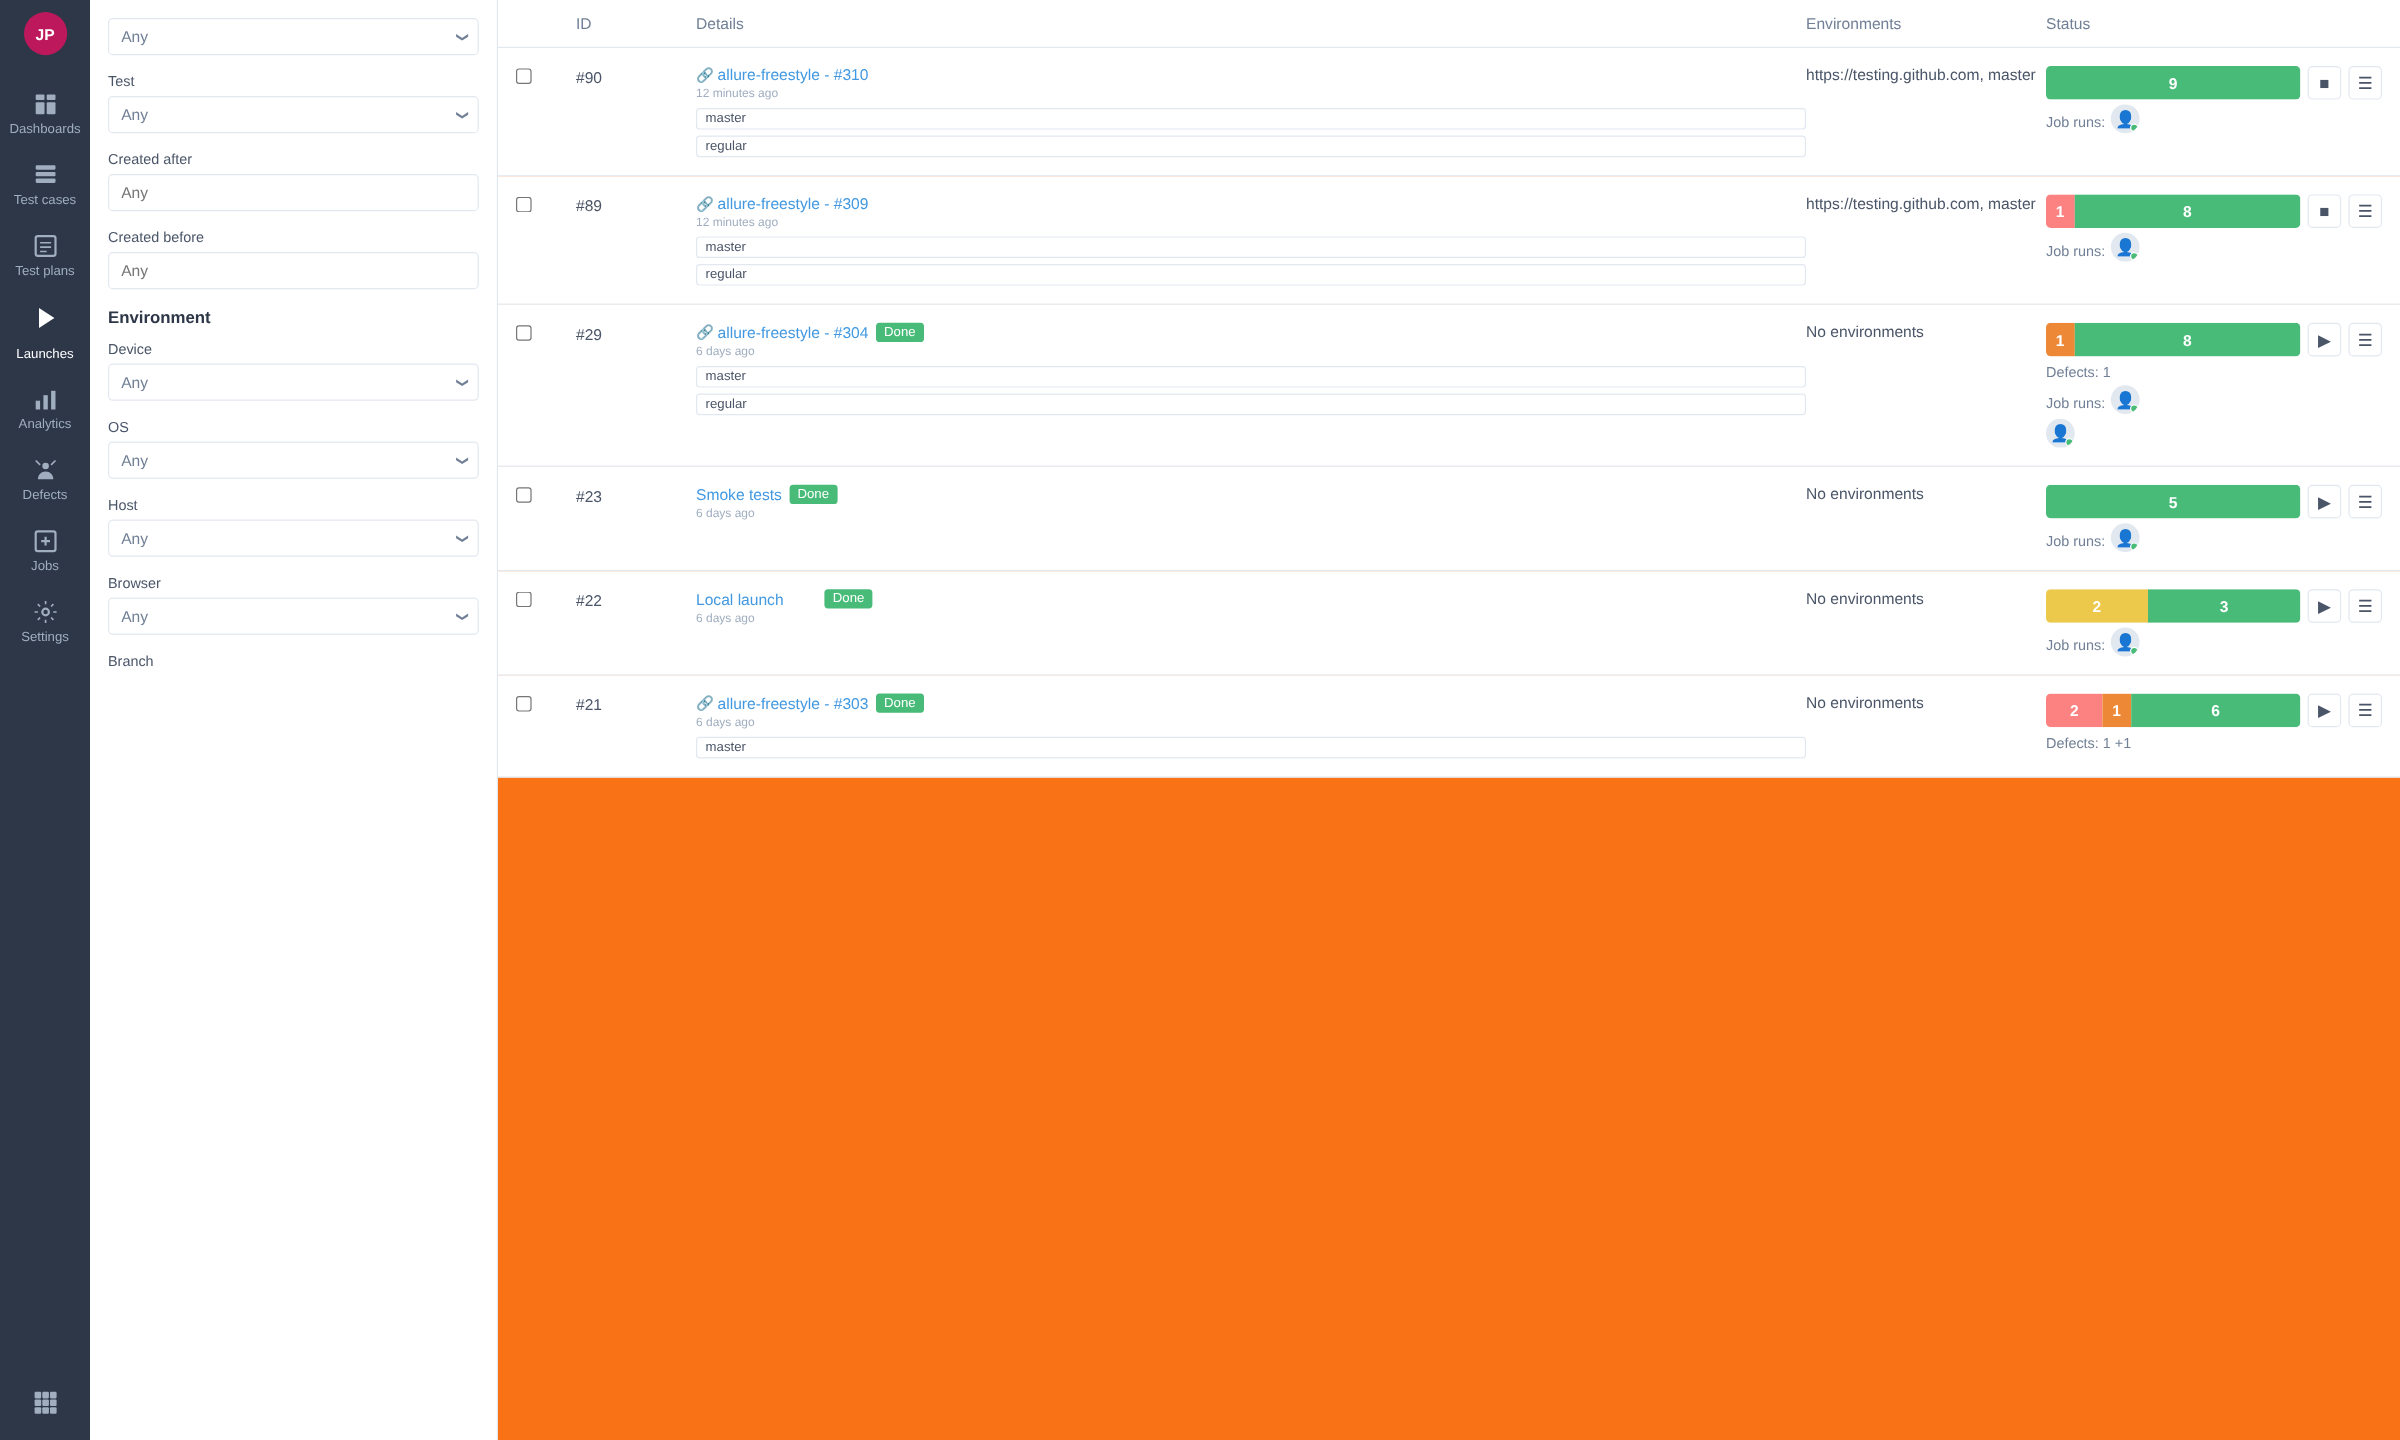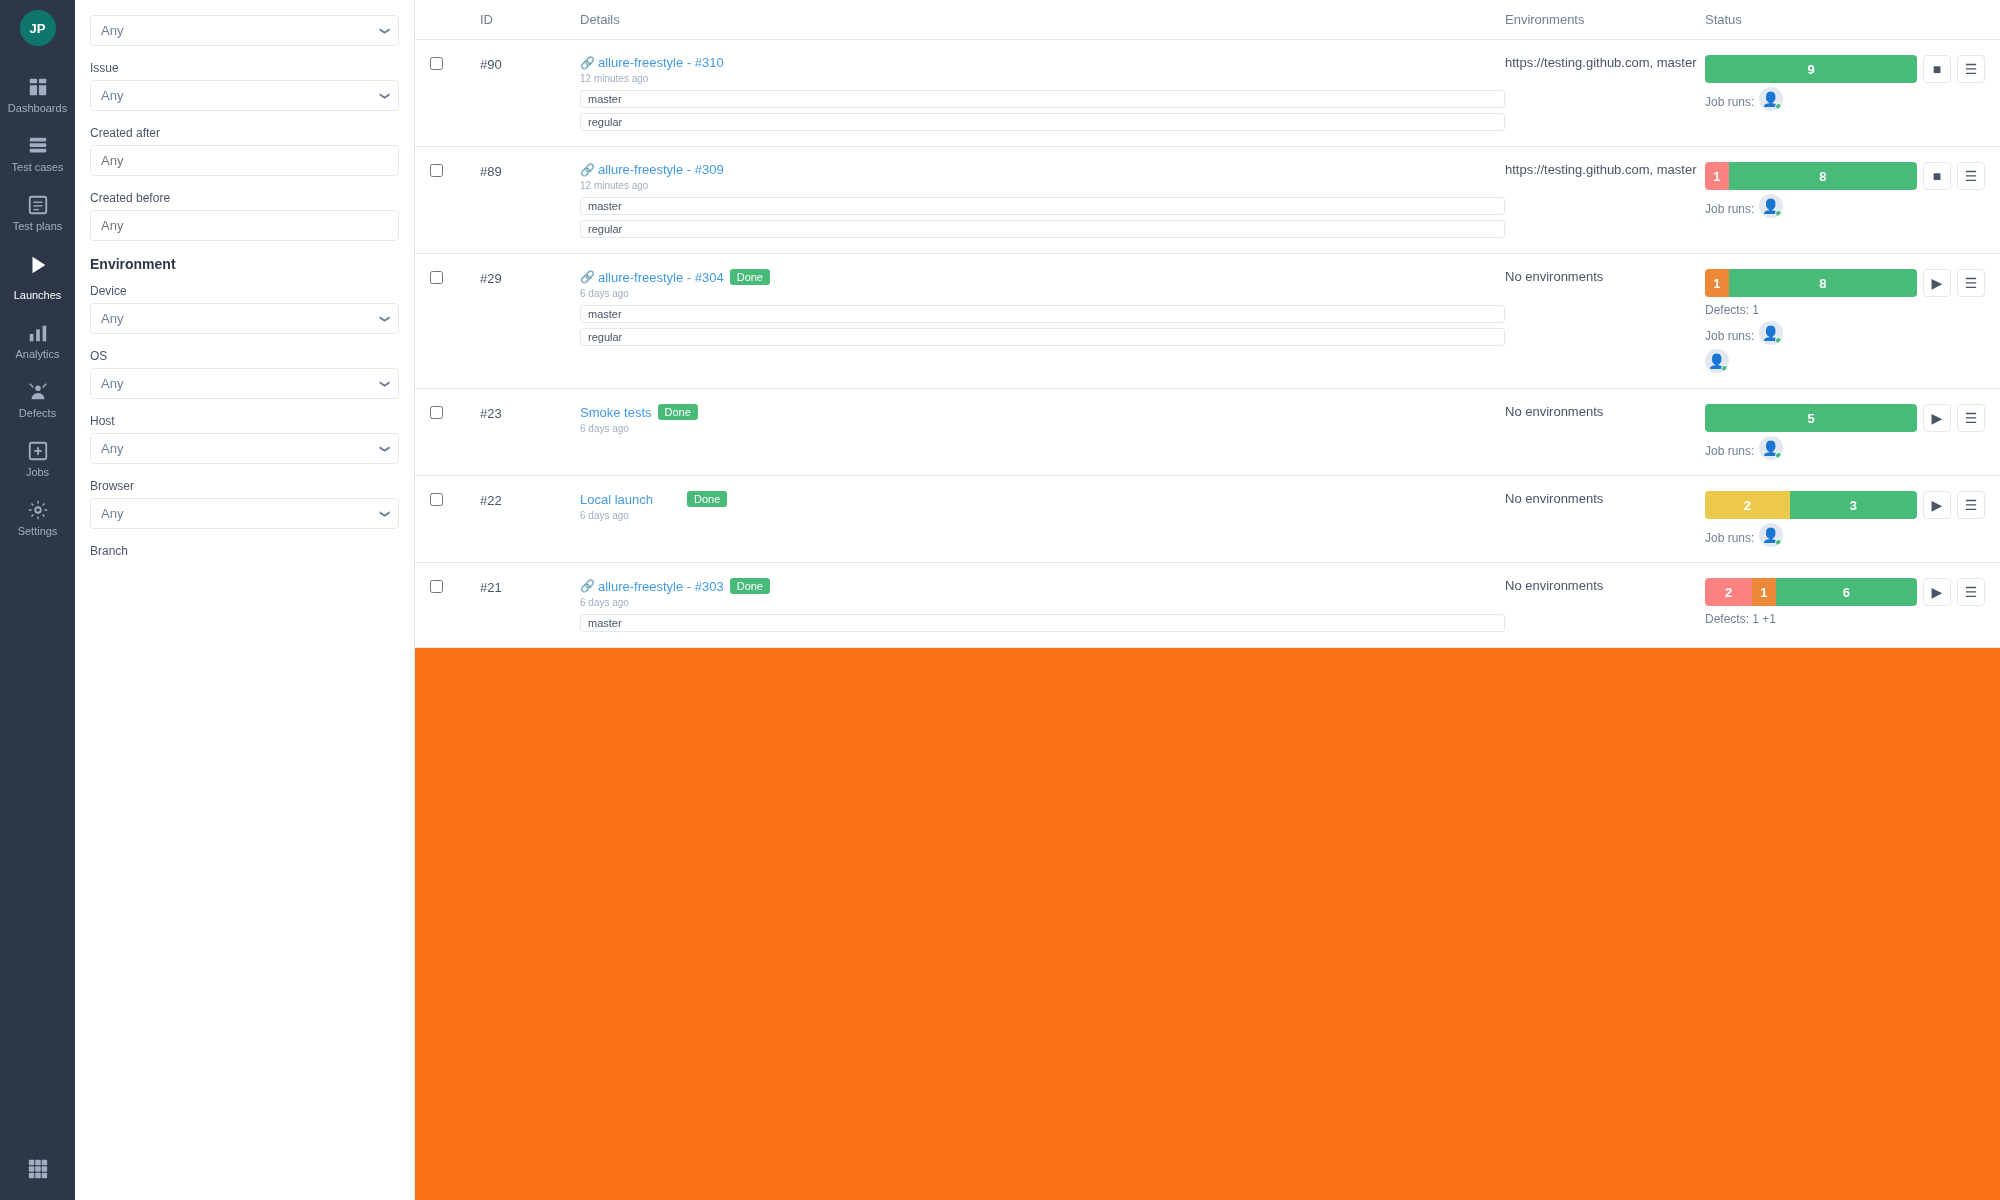--- a/index.html
+++ b/index.html
@@ -10,21 +10,21 @@
       width: 75px;
       background: #2d3748;
       display: flex;
       flex-direction: column;
       align-items: center;
       padding: 10px 0;
       flex-shrink: 0;
     }
     .sidebar-avatar {
       width: 36px; height: 36px;
-      background: #0f766e;
+      background: #be185d;
       border-radius: 50%;
       display: flex; align-items: center; justify-content: center;
       color: white; font-weight: bold; font-size: 13px;
       margin-bottom: 20px;
       cursor: pointer;
     }
     .sidebar-item {
       display: flex; flex-direction: column; align-items: center;
       padding: 10px 5px;
       cursor: pointer;
@@ -252,21 +252,21 @@
 <aside class="filter-panel">
   <div class="filter-section">
     <div class="filter-select-wrapper">
       <select>
         <option>Any</option>
       </select>
     </div>
   </div>
 
   <div class="filter-section">
-    <div class="filter-label">Issue</div>
+    <div class="filter-label">Test</div>
     <div class="filter-select-wrapper">
       <select>
         <option>Any</option>
       </select>
     </div>
   </div>
 
   <div class="filter-section">
     <div class="filter-label">Created after</div>
     <input class="filter-input" type="text" placeholder="Any" style="">

